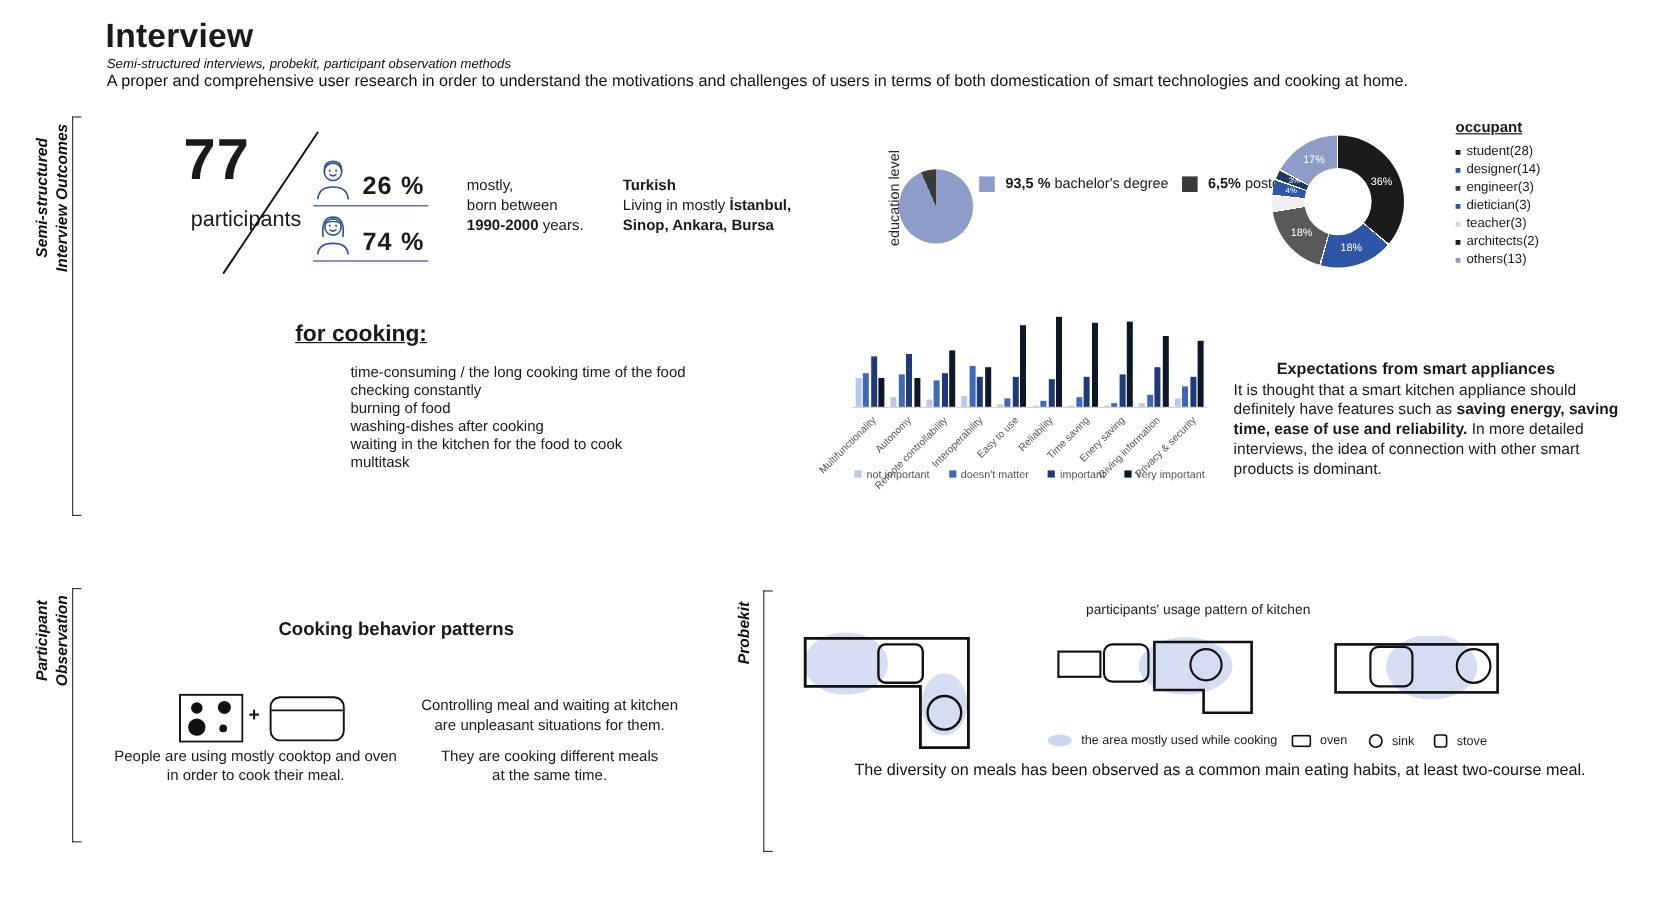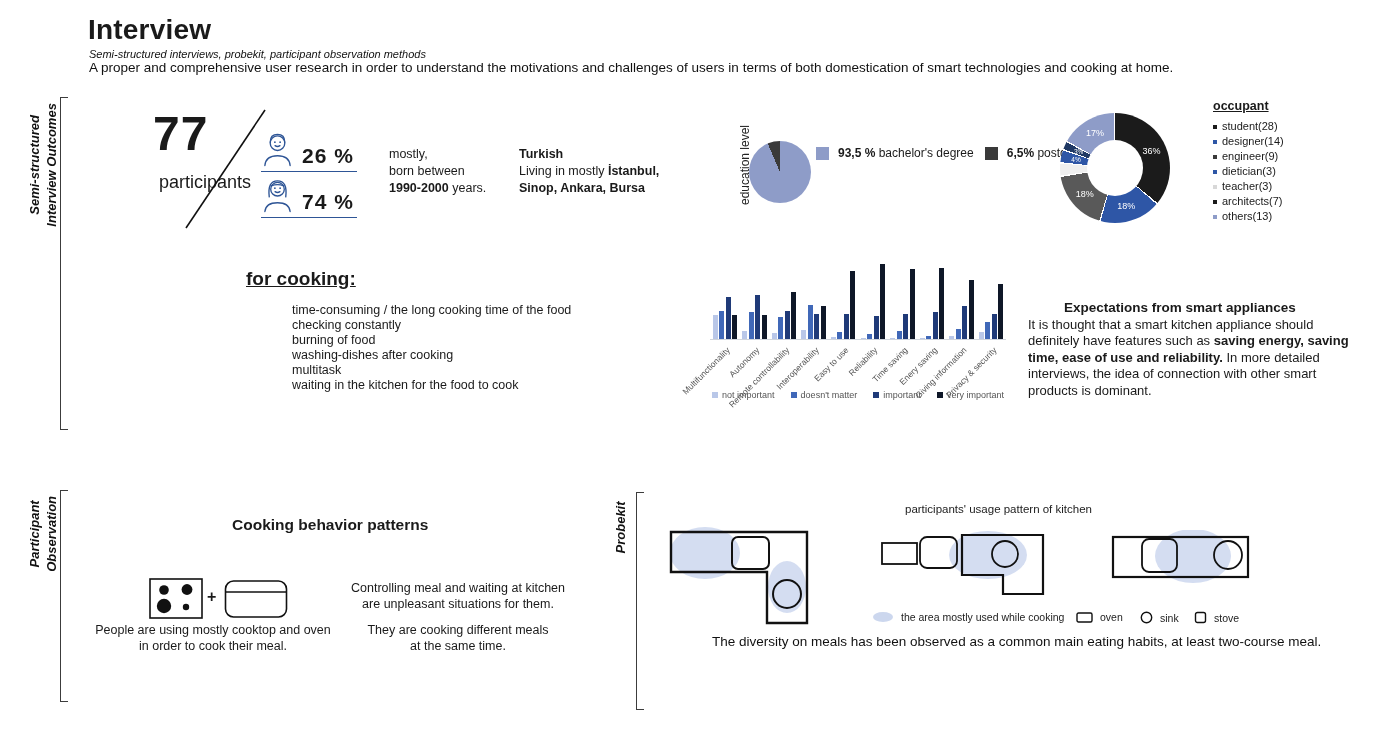--- a/index.html
+++ b/index.html
@@ -168,49 +168,49 @@
       <div class="occ-item">
         <span class="occ-bullet" style="background: rgb(27, 27, 27);"></span>
         <span>student(28)</span>
       </div>
       <div class="occ-item">
         <span class="occ-bullet" style="background: rgb(46, 86, 166);"></span>
         <span>designer(14)</span>
       </div>
       <div class="occ-item">
         <span class="occ-bullet" style="background: rgb(58, 58, 58);"></span>
-        <span>engineer(9)</span>
+        <span>engineer(3)</span>
       </div>
       <div class="occ-item">
         <span class="occ-bullet" style="background: rgb(46, 86, 166);"></span>
         <span>dietician(3)</span>
       </div>
       <div class="occ-item">
         <span class="occ-bullet" style="background: rgb(216, 216, 216);"></span>
         <span>teacher(3)</span>
       </div>
       <div class="occ-item">
         <span class="occ-bullet" style="background: rgb(27, 27, 27);"></span>
-        <span>architects(7)</span>
+        <span>architects(2)</span>
       </div>
       <div class="occ-item">
         <span class="occ-bullet" style="background: rgb(142, 156, 200);"></span>
         <span>others(13)</span>
       </div>
     </div>
 
   <div class="abs fc-heading" style="left:246px; top:268px;">for cooking:</div>
   <div class="abs fc-col" style="left:292px; top:303px; width:290px;">
     <div>
         <div>time-consuming / the long cooking time of the food</div>
         <div>checking constantly</div>
         <div>burning of food</div>
         <div>washing-dishes after cooking</div>
+        <div>waiting in the kitchen for the food to cook</div>
         <div>multitask</div>
-        <div>waiting in the kitchen for the food to cook</div>
       </div>
   </div>
 
   <div class="abs bar-plot" style="left:710px; top:258px; width:296px; height:82px;">
       <div class="bar-group">
         <div class="bar" style="height: 30%; background: rgb(185, 199, 232);"></div>
         <div class="bar" style="height: 34%; background: rgb(64, 104, 184);"></div>
         <div class="bar" style="height: 52%; background: rgb(31, 58, 120);"></div>
         <div class="bar" style="height: 30%; background: rgb(14, 23, 40);"></div>
         <span class="bar-label">Multifunctionality</span>

